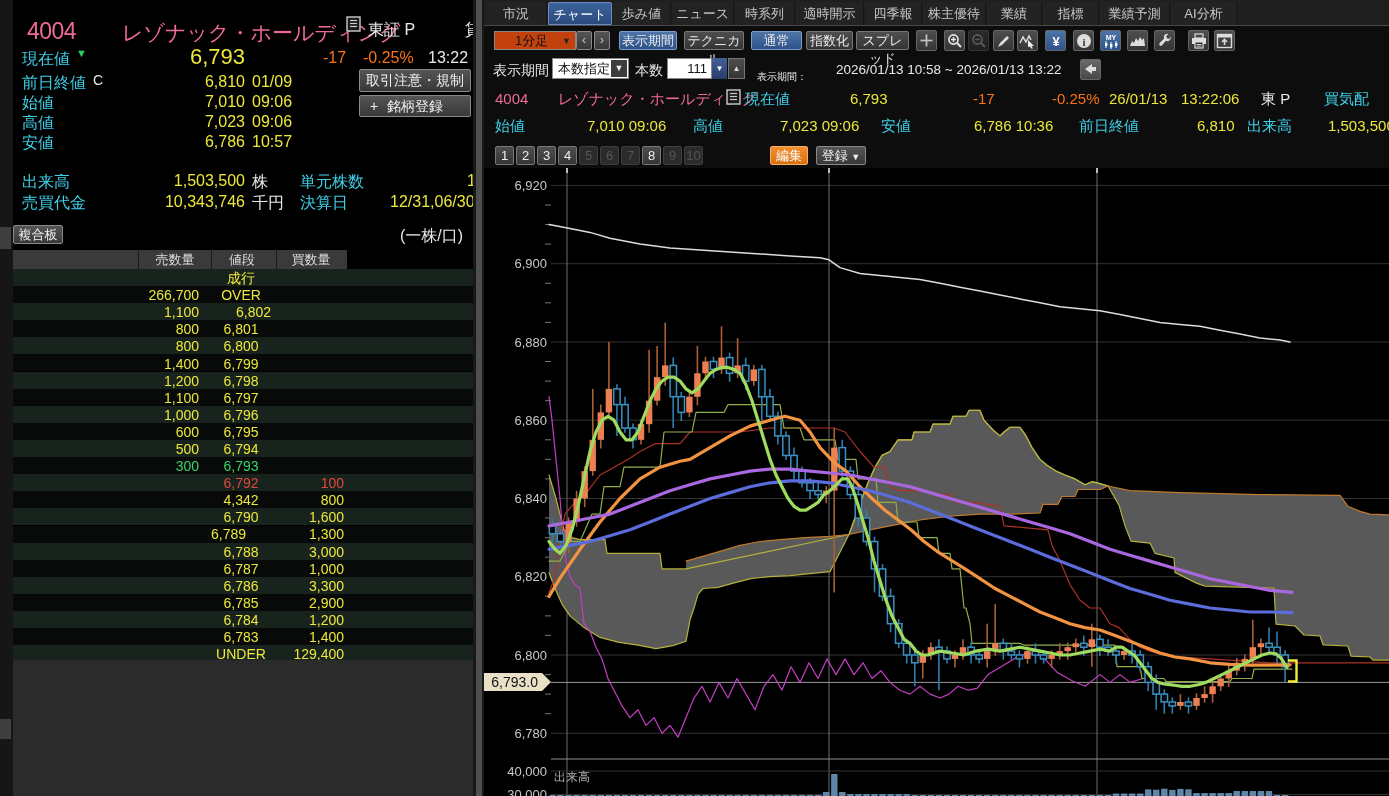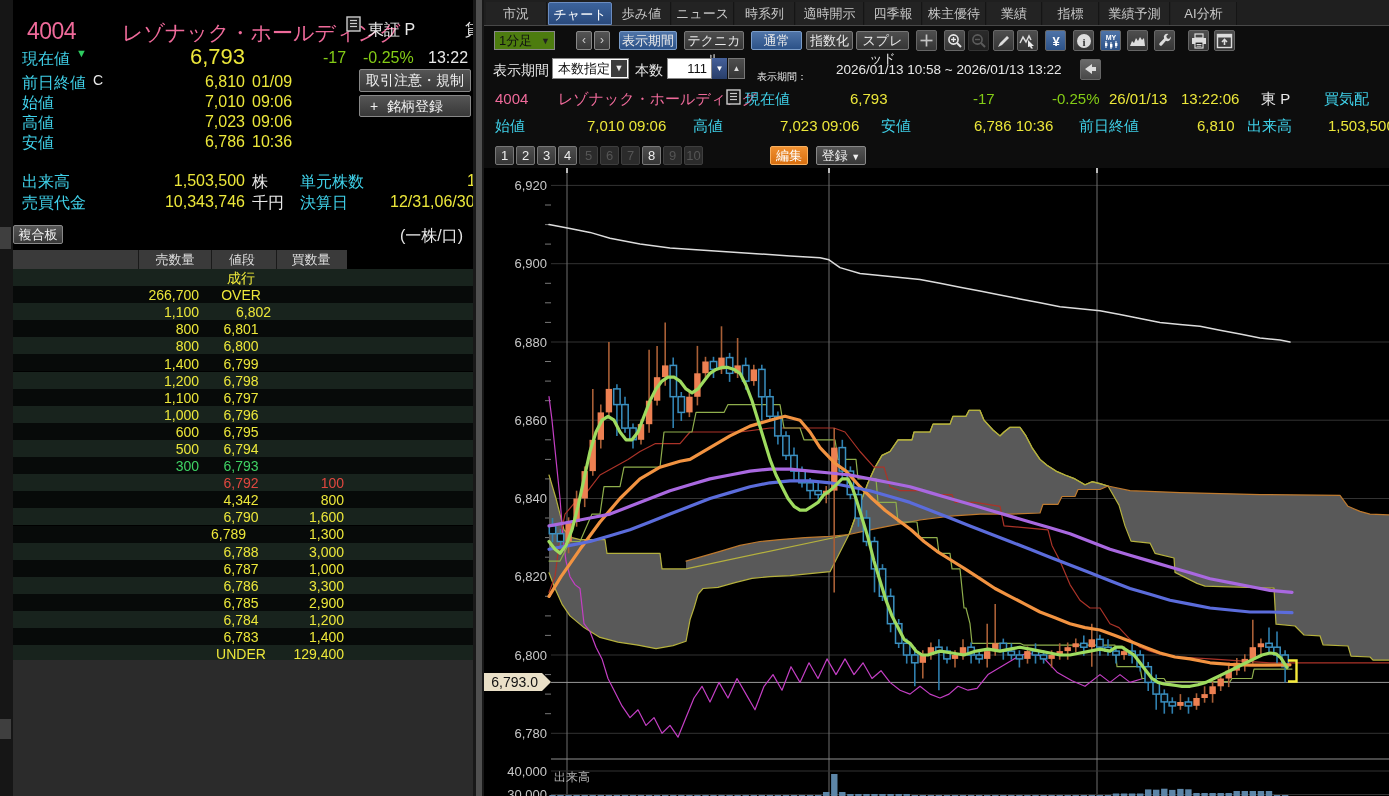--- a/index.html
+++ b/index.html
@@ -1,21 +1,21 @@
 <!DOCTYPE html>
 <html><head><meta charset="utf-8">
 <style>
 * { margin:0; padding:0; box-sizing:border-box; }
 html,body { width:1389px; height:796px; background:#000; overflow:hidden;
   font-family:"Liberation Sans", sans-serif; }
 #page { position:absolute; left:0; top:0; width:1389px; height:796px; background:#000; overflow:hidden; }
 .cy { color:#3fd0e8; }
 .yl { color:#ece73a; }
 .pk { color:#ef6a9a; }
-.gn { color:#84cc16; }
+.gn { color:#f97316; }
 .wh { color:#e8e8e8; }
 .ab { position:absolute; white-space:nowrap; }
 .bk { position:absolute; font-size:14px; height:16px; line-height:16px; white-space:nowrap; }
 .gbtn { position:absolute; background:linear-gradient(#555,#383838); border:1px solid #888;
   border-radius:2px; color:#f0f0f0; text-align:center; }
 .tab { position:absolute; top:2px; height:23px; line-height:23px; text-align:center;
   color:#c8c8c8; font-size:13px; background:#232323; border-right:1px solid #151515; }
 .tab.sel { background:linear-gradient(#3c639c,#2a4a7c); color:#fff; border:1px solid #6b8cc0; border-radius:2px 2px 0 0; }
 .tbtn { position:absolute; top:31px; height:19px; line-height:18px; text-align:center; font-size:13px;
   color:#e8e8e8; background:linear-gradient(#4e4e4e,#353535); border:1px solid #777; border-radius:2px; }
@@ -57,21 +57,21 @@
     <div class="ab yl" style="left:150px;top:73px;font-size:16px;width:82px;text-align:right">6,810</div>
     <div class="ab yl" style="left:239px;top:73px;font-size:16px">01/09</div>
     <div class="ab cy" style="left:9px;top:93px;font-size:16px">始値</div>
     <div class="ab yl" style="left:150px;top:93px;font-size:16px;width:82px;text-align:right">7,010</div>
     <div class="ab yl" style="left:239px;top:93px;font-size:16px">09:06</div>
     <div class="ab cy" style="left:9px;top:113px;font-size:16px">高値</div>
     <div class="ab yl" style="left:150px;top:113px;font-size:16px;width:82px;text-align:right">7,023</div>
     <div class="ab yl" style="left:239px;top:113px;font-size:16px">09:06</div>
     <div class="ab cy" style="left:9px;top:133px;font-size:16px">安値</div>
     <div class="ab yl" style="left:150px;top:133px;font-size:16px;width:82px;text-align:right">6,786</div>
-    <div class="ab yl" style="left:239px;top:133px;font-size:16px">10:36</div>
+    <div class="ab yl" style="left:239px;top:133px;font-size:16px">10:57</div>
 
     <div class="gbtn" style="left:346px;top:69px;width:112px;height:23px;font-size:14px;line-height:21px">取引注意・規制</div>
     <div class="gbtn" style="left:346px;top:95px;width:112px;height:22px;font-size:14px;line-height:20px"><span style="position:absolute;left:10px;top:0">+</span>銘柄登録</div>
 
     <div class="ab cy" style="left:9px;top:172px;font-size:16px">出来高</div>
     <div class="ab yl" style="left:130px;top:172px;font-size:16px;width:102px;text-align:right">1,503,500</div>
     <div class="ab wh" style="left:239px;top:172px;font-size:16px">株</div>
     <div class="ab cy" style="left:287px;top:172px;font-size:16px">単元株数</div>
     <div class="ab yl" style="left:454px;top:172px;font-size:16px">100</div>
     <div class="ab cy" style="left:9px;top:193px;font-size:16px">売買代金</div>
@@ -172,21 +172,21 @@
 <div class="tab" style="left:672px;width:62px">ニュース</div>
 <div class="tab" style="left:735px;width:60px">時系列</div>
 <div class="tab" style="left:796px;width:68px">適時開示</div>
 <div class="tab" style="left:865px;width:57px">四季報</div>
 <div class="tab" style="left:923px;width:63px">株主優待</div>
 <div class="tab" style="left:987px;width:55px">業績</div>
 <div class="tab" style="left:1043px;width:56px">指標</div>
 <div class="tab" style="left:1100px;width:70px">業績予測</div>
 <div class="tab" style="left:1171px;width:66px">AI分析</div>
 
-  <div style="position:absolute;left:494px;top:31px;width:61px;height:19px;background:#4d7c0f;border:1px solid #888;color:#111;font-size:13px;line-height:18px;padding-left:4px">1分足<span style="position:absolute;right:4px;top:0;font-size:9px;color:#222">▼</span></div>
+  <div style="position:absolute;left:494px;top:31px;width:82px;height:19px;background:#c2410c;border:1px solid #888;color:#111;font-size:13px;line-height:18px;padding-left:20px">1分足<span style="position:absolute;right:4px;top:0;font-size:9px;color:#222">▼</span></div>
   <div class="gbtn" style="left:576px;top:31px;width:16px;height:19px;font-size:12px;line-height:17px;color:#ccc">‹</div>
   <div class="gbtn" style="left:594px;top:31px;width:16px;height:19px;font-size:12px;line-height:17px;color:#ccc">›</div>
   <div class="tbtn blue" style="left:619px;width:58px">表示期間</div>
   <div class="tbtn" style="left:684px;width:60px">テクニカル</div>
   <div class="tbtn blue" style="left:751px;width:51px">通常</div>
   <div class="tbtn" style="left:806px;width:47px">指数化</div>
   <div class="tbtn" style="left:856px;width:53px">スプレッド</div>
   <div class="ib" style="left:916px;background:linear-gradient(#4e4e4e,#353535)">
       <svg width="17" height="17" viewBox="0 0 17 17">
         <line x1="8.5" y1="2.5" x2="8.5" y2="14.5" stroke="#c4c4c4" stroke-width="1.7"></line>

